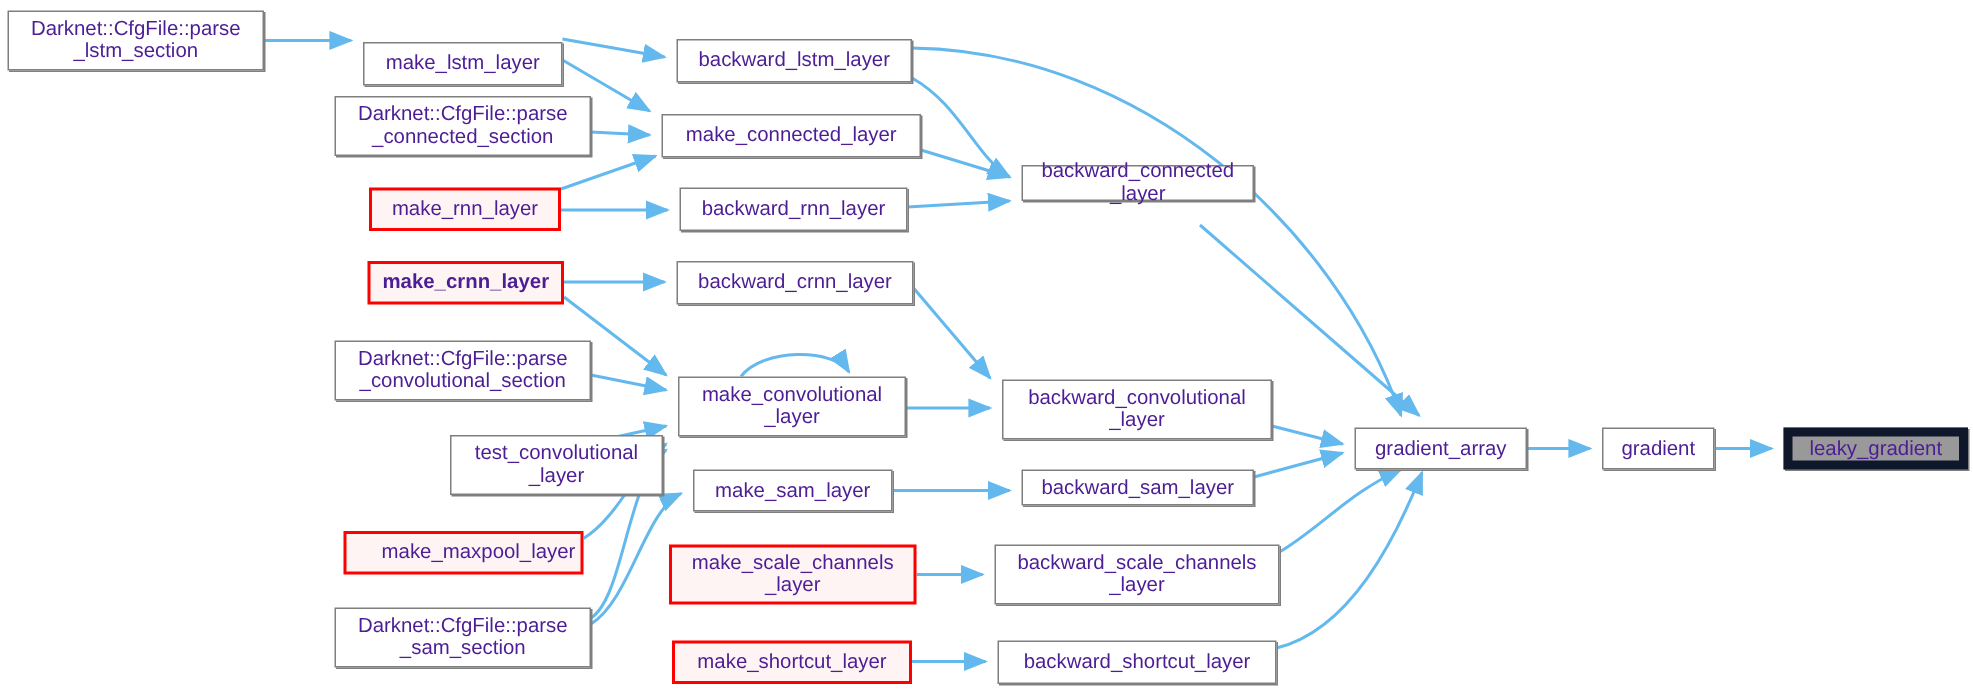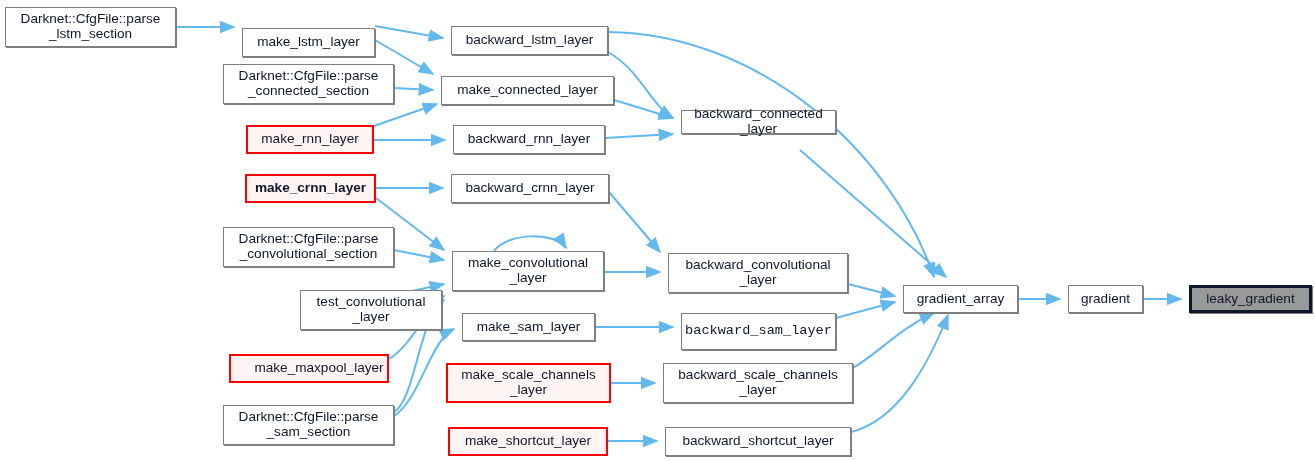--- a/index.html
+++ b/index.html
@@ -1,25 +1,25 @@
 <!DOCTYPE html>
 <html><head>
 <meta charset="utf-8">
 <style>
   html,body{margin:0;padding:0;background:#ffffff;}
   #canvas{position:relative;width:1315px;height:461px;background:#ffffff;
           font-family:"Liberation Sans","DejaVu Sans",sans-serif;overflow:hidden;}
   #edges{position:absolute;left:0;top:0;width:1315px;height:461px;}
   .node{position:absolute;box-sizing:border-box;display:flex;align-items:center;
         justify-content:center;text-align:center;line-height:1.08;
-        font-size:13.6px;color:#0f172a;white-space:pre;}
+        font-size:13.6px;color:#4c1d95;white-space:pre;}
   .n-plain{background:#ffffff;border:1px solid #7f7f7f;
            box-shadow:1px 1px 0 0 #7f7f7f;}
   .n-red{background:#fff4f4;border:2px solid #ff0000;}
-  .n-grey{background:#999999;border:3px solid #0f172a;
+  .n-grey{background:#999999;border:6px solid #0f172a;
           box-shadow:1px 1px 0 0 #7f7f7f;}
 </style>
 </head>
 <body>
 
 <div id="canvas">
   <svg id="edges" viewBox="0 0 1315 461" xmlns="http://www.w3.org/2000/svg">
     <defs>
       <marker id="ah" markerWidth="9" markerHeight="9" refX="7.2" refY="3.2" orient="auto" markerUnits="strokeWidth">
         <path d="M0,0 L8,3.2 L0,6.4 z" fill="#63b8ee"></path>
@@ -74,21 +74,21 @@
       <div class="node n-plain" style="left: 451px; top: 174px; width: 158px; height: 29px;">backward_crnn_layer</div>
       <div class="node n-plain" style="left: 223px; top: 227px; width: 171px; height: 40px;">Darknet::CfgFile::parse
 _convolutional_section</div>
       <div class="node n-plain" style="left: 452px; top: 251px; width: 152px; height: 40px;">make_convolutional
 _layer</div>
       <div class="node n-plain" style="left: 668px; top: 253px; width: 180px; height: 40px;">backward_convolutional
 _layer</div>
       <div class="node n-plain" style="left: 252px; top: 290px; width: 142px; height: 40px; margin-left: 48px;">test_convolutional
 _layer</div>
       <div class="node n-plain" style="left: 462px; top: 313px; width: 133px; height: 28px;">make_sam_layer</div>
-      <div class="node n-plain" style="left: 681px; top: 313px; width: 155px; height: 37px; font-family: Liberation Mono, monospace;">backward_sam_layer</div>
+      <div class="node n-plain" style="left: 681px; top: 313px; width: 155px; height: 24px;">backward_sam_layer</div>
       <div class="node n-red" style="left: 229px; top: 354px; width: 160px; height: 29px; padding-left: 20px;">make_maxpool_layer</div>
       <div class="node n-red" style="left: 446px; top: 363px; width: 165px; height: 40px;">make_scale_channels
 _layer</div>
       <div class="node n-plain" style="left: 663px; top: 363px; width: 190px; height: 40px;">backward_scale_channels
 _layer</div>
       <div class="node n-plain" style="left: 223px; top: 405px; width: 171px; height: 40px;">Darknet::CfgFile::parse
 _sam_section</div>
       <div class="node n-red" style="left: 448px; top: 427px; width: 160px; height: 29px;">make_shortcut_layer</div>
       <div class="node n-plain" style="left: 665px; top: 427px; width: 186px; height: 29px;">backward_shortcut_layer</div>
       <div class="node n-plain" style="left: 903px; top: 285px; width: 115px; height: 28px;">gradient_array</div>

